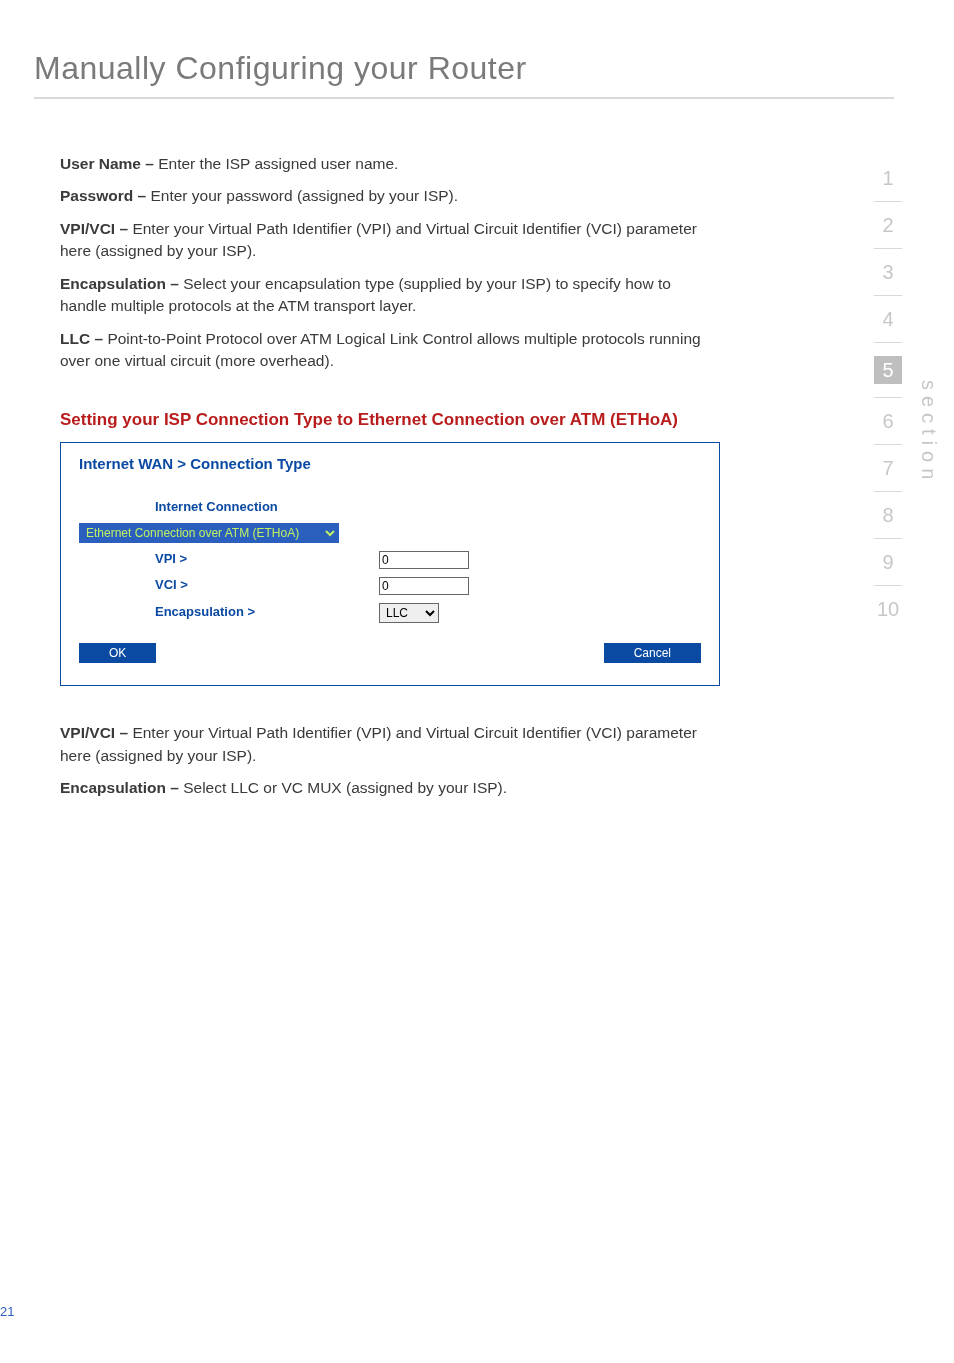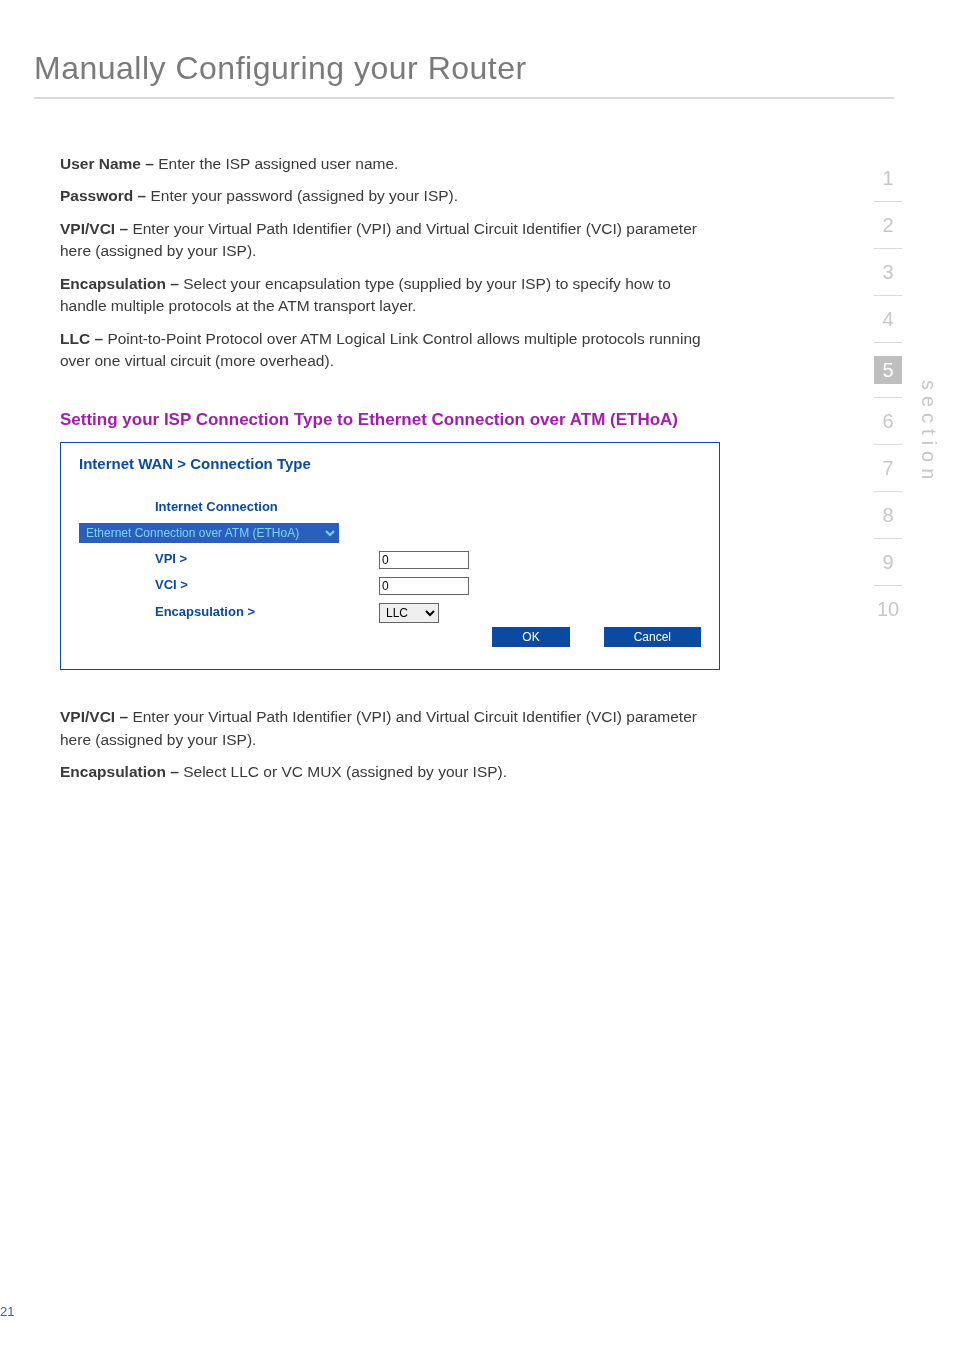--- a/index.html
+++ b/index.html
@@ -2,31 +2,31 @@
 <html><head>
 <meta charset="utf-8">
 <style>
   *{box-sizing:border-box;margin:0;padding:0}
   body{width:954px;height:1363px;background:#fff;font-family:Arial,Helvetica,sans-serif;color:#333;position:relative}
   .page-head{padding:50px 60px 14px 34px}
   .page-title{font-size:32px;font-weight:300;color:#7a7a7a;letter-spacing:.5px;font-family:"Arial Narrow",Arial,sans-serif}
   .title-rule{height:2px;background:#d9d9d9;margin-top:10px}
   .content{padding:30px 100px 0 60px;font-size:15.5px;line-height:1.45;color:#3a3a3a;max-width:820px}
   .content p{margin:10px 0 2px 0}
-  .subheading{font-size:17px;font-weight:700;color:#a21caf;margin:36px 0 10px 0;line-height:1.35}
+  .subheading{font-size:17px;font-weight:700;color:#b91c1c;margin:36px 0 10px 0;line-height:1.35}
   .panel{border:1px solid #0b4aa3;margin-top:6px;padding:10px 18px 22px 18px;background:#fff}
   .panel-title{color:#0b4aa3;font-size:15px;font-weight:700;margin-bottom:24px}
   .form-row{display:flex;align-items:center;margin:4px 0}
   .form-label{width:300px;color:#0b4aa3;font-weight:700;font-size:13px;padding-left:76px}
   .form-label.first{padding-left:76px}
   .form-val select,.form-val input{font-size:12px;border:1px solid #666;padding:1px 2px;font-family:Arial}
-  .form-val select.conn{background:#2b5fbd;color:#7dd3fc;border:1px solid #2b5fbd;width:260px}
+  .form-val select.conn{background:#2b5fbd;color:#bef264;border:1px solid #2b5fbd;width:260px}
   .form-val input.num{width:90px}
   .form-val select.enc{width:60px}
-  .panel-actions{display:flex;gap:34px;justify-content:flex-end;margin-top:4px}
+  .panel-actions{display:flex;gap:34px;justify-content:space-between;margin-top:20px}
   .btn{background:#0b4aa3;color:#fff;border:none;font-size:12px;padding:3px 30px;cursor:pointer}
   .lower{padding:26px 100px 0 60px;font-size:15.5px;line-height:1.45;color:#3a3a3a;max-width:820px}
   .lower p{margin:10px 0 2px 0}
   .page-num{position:absolute;bottom:44px;left:0;right:0;color:#2f5ec4;font-size:13px}
   
   .side{position:absolute;top:155px;right:46px;width:40px;text-align:center}
   .side-item{color:#c7c7c7;font-size:20px;line-height:1;padding:13px 0;font-weight:300}
   .side-item.active{display:inline-block;background:#bfbfbf;color:#fff;width:28px;height:28px;line-height:28px;padding:0;margin:13px 0}
   .side-sep{height:1px;background:#d9d9d9;margin:0 6px}
   .section-label{position:absolute;top:380px;right:14px;color:#c7c7c7;font-size:20px;letter-spacing:6px;writing-mode:vertical-rl;font-weight:300}

